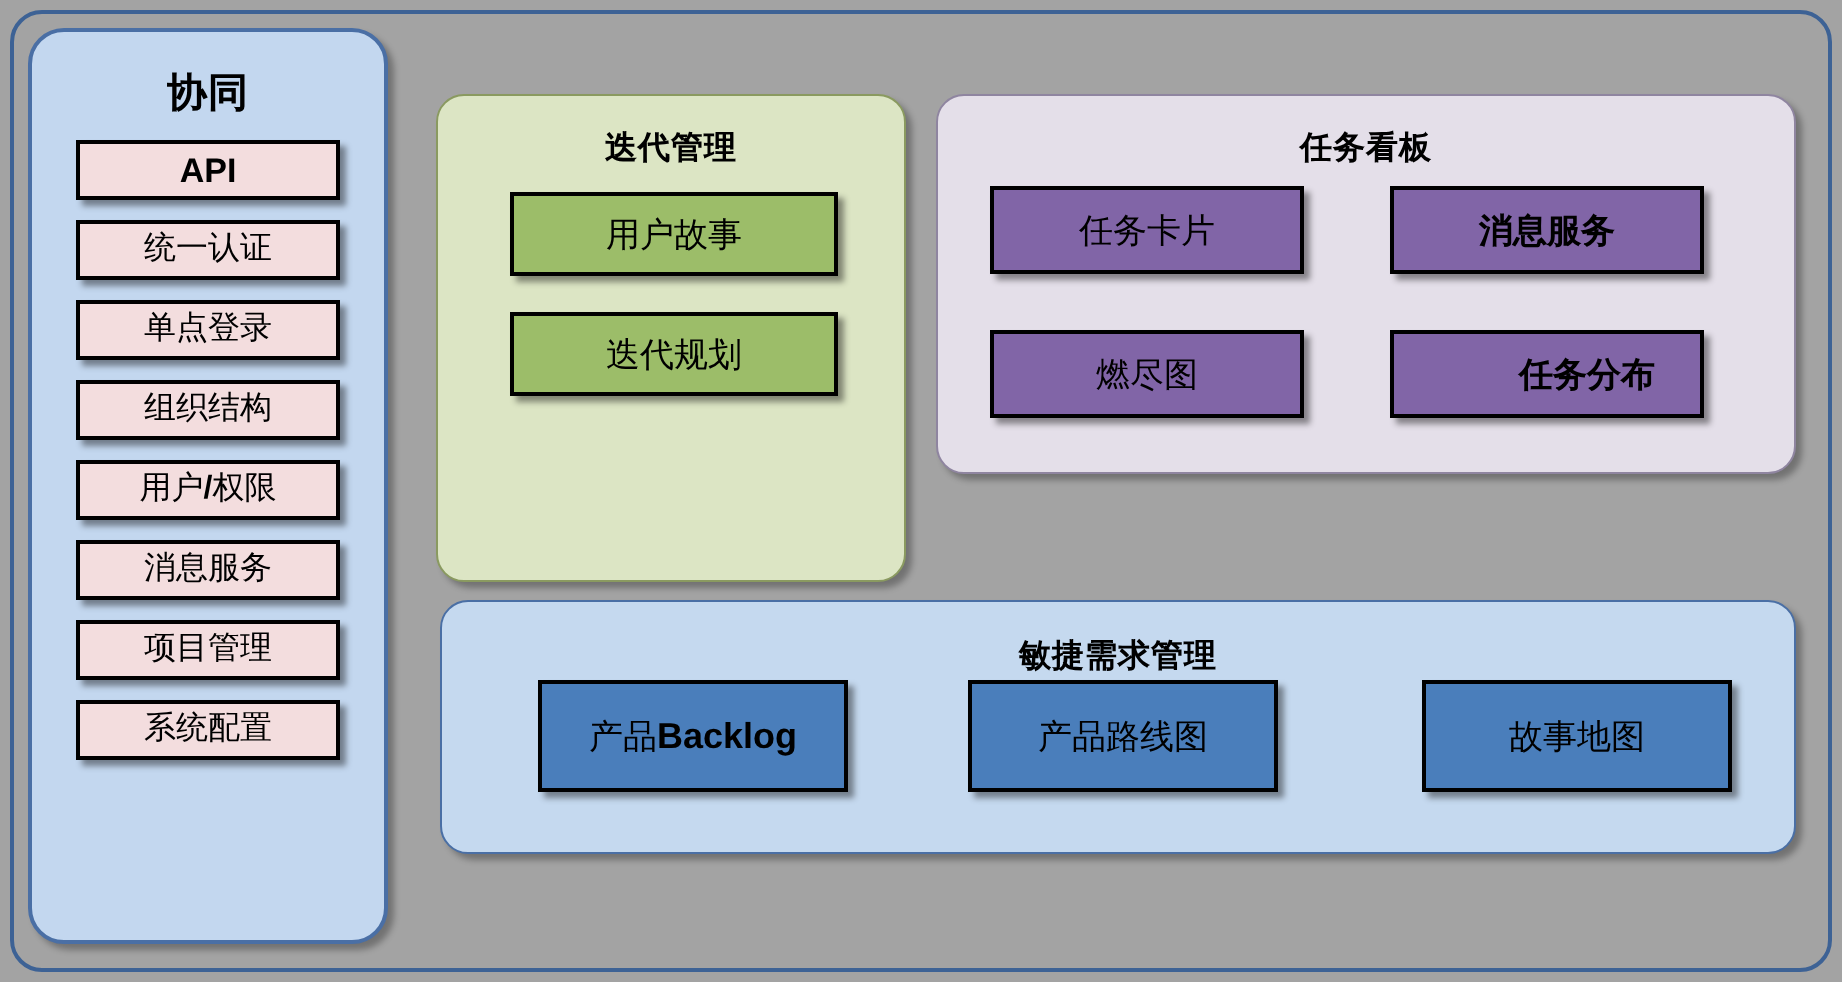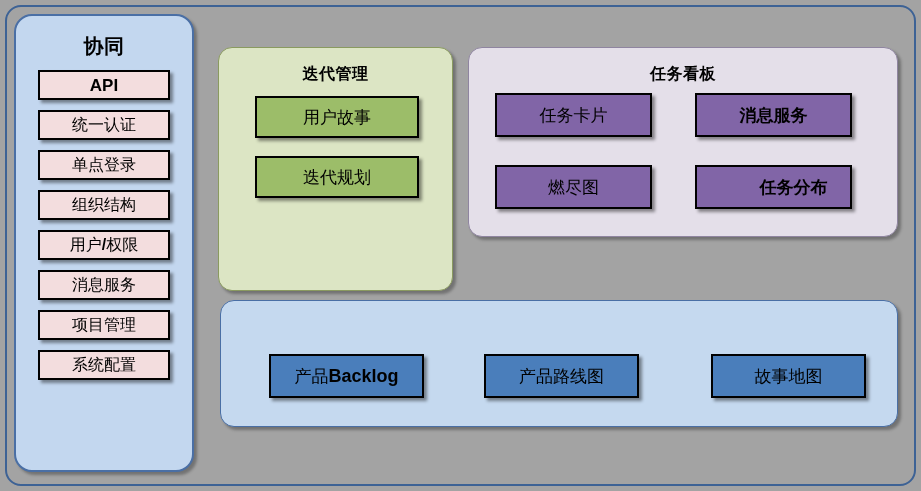--- a/index.html
+++ b/index.html
@@ -163,23 +163,23 @@
     height: 127px;
     background: #c5d9ef;
     border: 1.5px solid #4a6fa5;
   }
   #agile-title {
     top: 17px;
     font-size: 16px;
   }
   .blue-box {
     position: absolute;
-    top: 53px;
+    top: 39px;
     width: 155px;
-    height: 44px;
+    height: 56px;
     background: #4a7ebb;
     font-size: 17px;
   }
   #blue-box-0 { left: 48px; }
   #blue-box-1 { left: 263px; }
   #blue-box-2 { left: 490px; }
   .blue-box .mixed-bold {
     font-family: "Liberation Sans", sans-serif;
     font-weight: bold;
     font-size: 18px;
@@ -218,20 +218,21 @@
 
   <div class="panel" id="taskboard-panel">
     <div class="panel-title" id="taskboard-title">任务看板</div>
     <div class="box purple-box" id="purple-box-0">任务卡片</div>
     <div class="box purple-box bold" id="purple-box-1">消息服务</div>
     <div class="box purple-box" id="purple-box-2">燃尽图</div>
     <div class="box purple-box bold" id="purple-box-3">任务分布</div>
   </div>
 
   <div class="panel blue-panel" id="agile-panel">
+    <div class="panel-title" id="agile-title">敏捷需求管理</div>
     <div class="box blue-box" id="blue-box-0">
         <span>产品</span>
         <span class="mixed-bold">Backlog</span>
       </div>
     <div class="box blue-box" id="blue-box-1">产品路线图</div>
     <div class="box blue-box" id="blue-box-2">故事地图</div>
   </div>
 
 </div>
 

